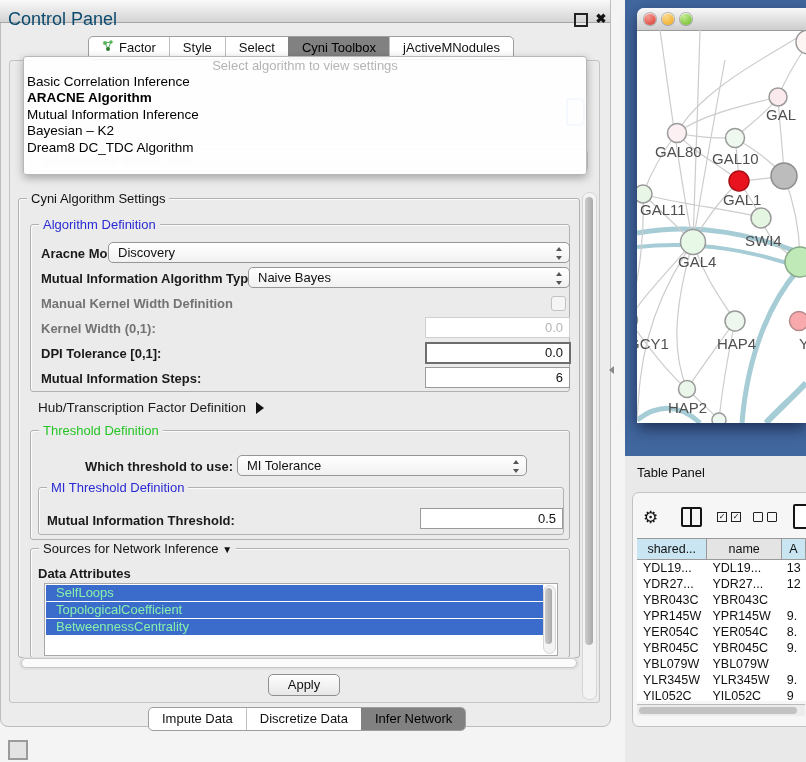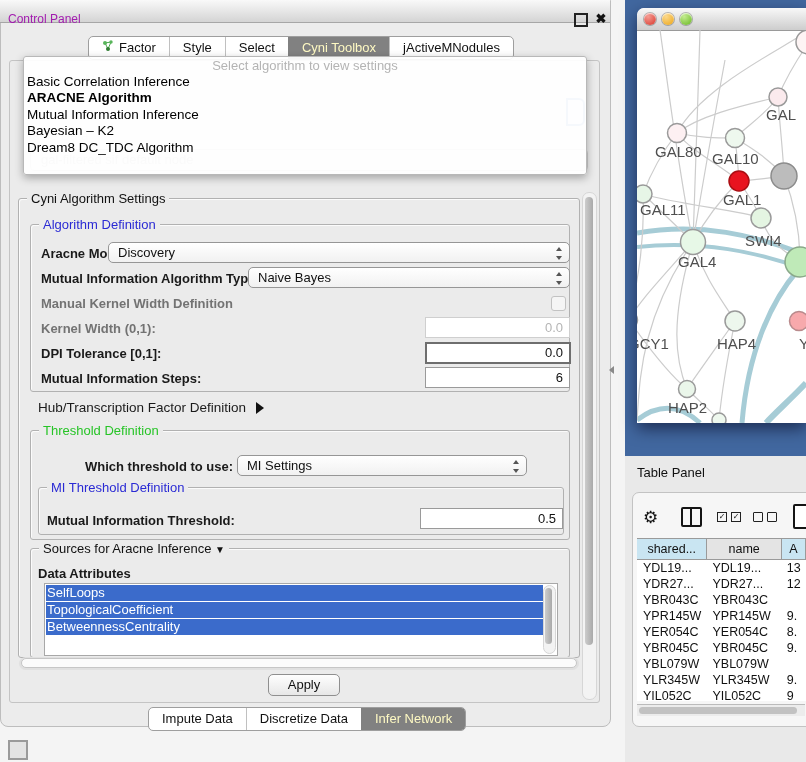--- a/index.html
+++ b/index.html
@@ -4,28 +4,28 @@
 <style>
   html,body{margin:0;padding:0}
   body{width:806px;height:762px;position:relative;overflow:hidden;
        font-family:"Liberation Sans",sans-serif;background:#f4f4f4;color:#111}
   .abs{position:absolute}
   
   .cp{left:0;top:8;width:609px;height:725px;background:#ececec;
       border:1px solid #bdbdbd;border-radius:0 0 8px 8px}
   .cp-titlebar{left:0;top:8;width:610px;height:22px;
       background:linear-gradient(#f9f9f9,#d4d4d4);border-bottom:1px solid #a6a6a6}
-  .cp-title{left:8px;top:8px;height:22px;line-height:22px;font-size:12px;color:#a21caf}
+  .cp-title{left:8px;top:8px;height:22px;line-height:22px;font-size:18px;color:#0c4a6e}
   .float-btn{left:574px;top:13px;width:10px;height:10px;border:2px solid #222;background:transparent}
   .close-btn{left:593px;top:8px;width:16px;height:22px;line-height:22px;font-size:13px;font-weight:bold;color:#111;text-align:center}
   .tabbar{display:flex;background:#fff;border:1px solid #9e9e9e;border-radius:5px;
       overflow:hidden;font-size:13px;height:22px;align-items:stretch}
   .tabbar .tab{line-height:22px;padding:0 13px;white-space:nowrap;border-left:1px solid #c0c0c0;display:flex;align-items:center;gap:5px}
   .tabbar .tab:first-child{border-left:none}
-  .tabbar .tab.sel{background:var(--tabsel);color:#fef9c3;border-left-color:var(--tabsel)}
+  .tabbar .tab.sel{background:var(--tabsel);color:#000000;border-left-color:var(--tabsel)}
   .content{left:9px;top:60px;width:589px;height:641px;background:#ebebeb;
       border:1px solid #c4c4c4;border-radius:3px}
   
   .dd{left:23px;top:56px;width:562px;height:117px;background:rgba(255,255,255,.92);
       border:1px solid #b8b8b8;border-radius:3px;box-shadow:0 3px 9px rgba(0,0,0,.3);z-index:10}
   .dd-prompt{left:0;top:1px;width:100%;text-align:center;font-size:13px;color:#b4b4b4}
   .dd-items{left:3px;top:17px;right:3px}
   .dd-item{height:16.4px;line-height:16.4px;font-size:13.5px;color:#000}
   .dd-item.sel{font-weight:bold}
   .ghost{z-index:6;color:#222;opacity:.16;font-size:13px}
@@ -43,21 +43,21 @@
   .stepper{position:absolute;right:6px;top:4px;width:8px;height:13px;display:flex;flex-direction:column;
       justify-content:space-between;align-items:center}
   .tri-up{width:0;height:0;border-left:3.5px solid transparent;border-right:3.5px solid transparent;border-bottom:4.5px solid #555}
   .tri-dn{width:0;height:0;border-left:3.5px solid transparent;border-right:3.5px solid transparent;border-top:4.5px solid #555}
   .field{background:#fff;border:1px solid #9a9a9a;font-size:13px;text-align:right;
       padding:0 6px;height:19px;line-height:19px;box-sizing:content-box}
   .field.dis{border-color:#cfcfcf;color:#b5b5b5}
   .field.focus{border:2px solid #6e6e6e;height:18px;line-height:18px}
   .checkbox{width:13px;height:13px;border:1px solid #c2c2c2;border-radius:3px;background:#f5f5f5}
   .attr-list{background:#fff;border:1px solid #a8a8a8;overflow:hidden}
-  .attr-item{height:16px;line-height:16px;font-size:13px;color:#ffffff;background:var(--selblue);padding-left:1px;margin:1px 14px 0 1px}
+  .attr-item{height:16px;line-height:16px;font-size:13px;color:#86efac;background:var(--selblue);padding-left:10px;margin:1px 14px 0 1px}
   .vscroll{background:#f3f3f3;border:1px solid #d6d6d6;border-radius:7px}
   .vthumb{position:absolute;background:linear-gradient(90deg,#cccccc,#a9a9a9);border-radius:5px}
   .btn{background:linear-gradient(#fefefe,#e7e7e7);border:1px solid #8f8f8f;border-radius:5px;
       font-size:13px;text-align:center;line-height:20px}
   
   .net-bg{left:625px;top:0;width:181px;height:456px;background:var(--netbg)}
   .net-win{left:637px;top:8px;width:169px;height:415px;background:#fff;border-radius:7px 0 0 0;
       box-shadow:0 6px 16px rgba(0,0,25,.55);overflow:hidden}
   .net-titlebar{left:0;top:0;width:100%;height:22px;background:linear-gradient(#f8f8f8,#cdcdcd);
       border-bottom:1px solid #9a9a9a;border-radius:7px 0 0 0}
@@ -165,35 +165,35 @@
 <div class="abs lbl" style="left:38px;top:400px;font-weight:normal;font-size:13.5px">
   <span>Hub/Transcription Factor Definition</span>
   <span style="display:inline-block;margin-left:6px;width:0;height:0;border-top:6px solid transparent;border-bottom:6px solid transparent;border-left:8px solid #111;vertical-align:-2px"></span>
 </div>
 
 <div class="abs group" style="left:30px;top:430px;width:538px;height:108px">
   <span class="legend" style="color:var(--titlegreen)">Threshold Definition</span>
 </div>
 <div class="abs lbl" style="left:85px;top:459px">Which threshold to use:</div>
 <div class="abs combo" style="left:237px;top:455px;width:290px">
-  <span>MI Settings</span>
+  <span>MI Tolerance</span>
   <span class="stepper">
       <span class="tri-up"></span>
       <span class="tri-dn"></span>
     </span>
 </div>
 <div class="abs group" style="left:38px;top:487px;width:524px;height:46px">
   <span class="legend" style="color:var(--titleblue)">MI Threshold Definition</span>
 </div>
 <div class="abs lbl" style="left:47px;top:513px">Mutual Information Threshold:</div>
 <div class="abs field" style="left:420px;top:508px;width:129px">0.5</div>
 
 <div class="abs group" style="left:30px;top:548px;width:538px;height:108px">
   <span class="legend">
-    <span>Sources for Aracne Inference</span>
+    <span>Sources for Network Inference</span>
     <span style="font-size:10px">▼</span>
   </span>
 </div>
 <div class="abs lbl" style="left:38px;top:566px">Data Attributes</div>
 <div class="abs attr-list" style="left:44px;top:583px;width:512px;height:71px">
   <div class="attr-item">SelfLoops</div>
   <div class="attr-item">TopologicalCoefficient</div>
   <div class="attr-item">BetweennessCentrality</div>
 </div>
 <div class="abs vscroll" style="left:543px;top:585px;width:11px;height:67px">

